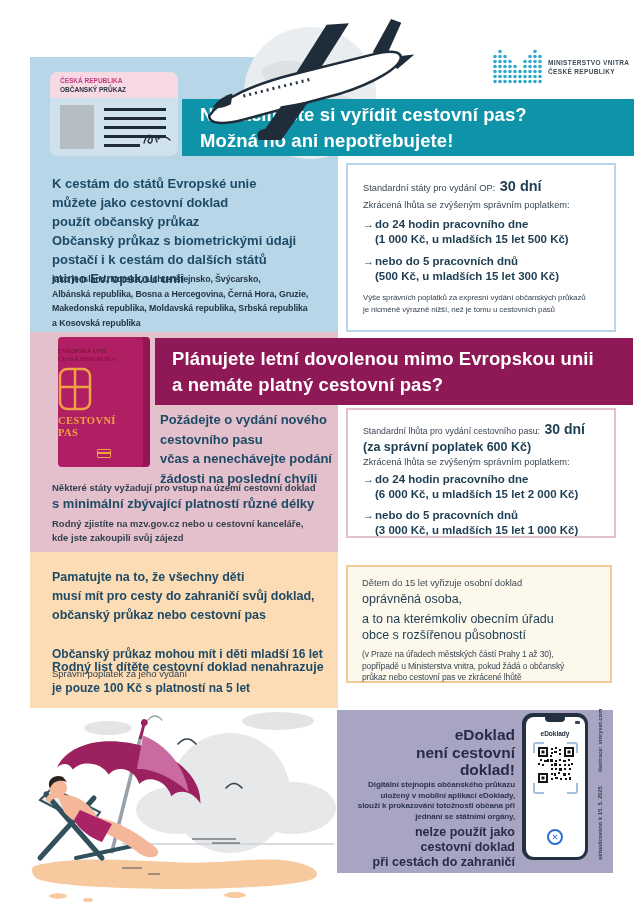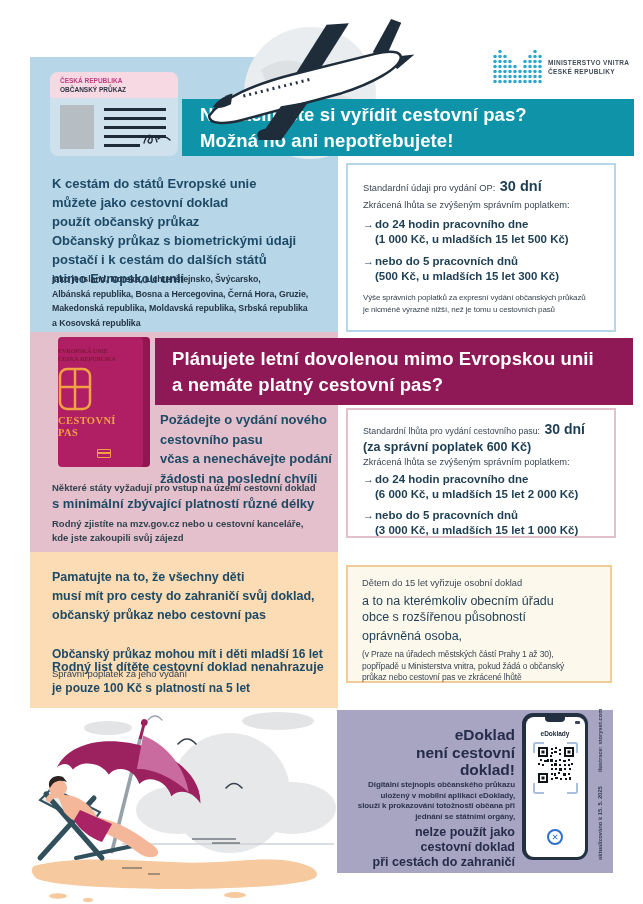--- a/index.html
+++ b/index.html
@@ -157,21 +157,21 @@
 použít občanský průkaz</div>
   <div class="abs h-bold" style="left:52px;top:231px;width:282px;" data-bind="section_op.para_biometric">Občanský průkaz s biometrickými údaji
 postačí i k cestám do dalších států
 mimo Evropskou unii</div>
   <div class="abs tiny-bold" style="left:52px;top:272px;width:284px;" data-bind="section_op.country_list">jako je Island, Norsko, Lichtenštejnsko, Švýcarsko,
 Albánská republika, Bosna a Hercegovina, Černá Hora, Gruzie,
 Makedonská republika, Moldavská republika, Srbská republika
 a Kosovská republika</div>
 
   <div class="ibox" style="left:346px;top:163px;width:270px;height:169px;border-color:#b7d6e7;">
-    <div><span class="lbl" data-bind="section_op.info_box.deadline_label">Standardní údaji pro vydání OP:</span> <span class="big" data-bind="section_op.info_box.deadline_value">30 dní</span></div>
+    <div><span class="lbl" data-bind="section_op.info_box.deadline_label">Standardní státy pro vydání OP:</span> <span class="big" data-bind="section_op.info_box.deadline_value">30 dní</span></div>
     <div class="intro" data-bind="section_op.info_box.surcharge_intro">Zkrácená lhůta se zvýšeným správním poplatkem:</div>
     <div class="bullet">
       <span class="arr" data-bind="icons.arrow">→</span>
       <div class="btxt" data-bind="section_op.info_box.option1">do 24 hodin pracovního dne
 (1 000 Kč, u mladších 15 let 500 Kč)</div>
     </div>
     <div class="bullet">
       <span class="arr" data-bind="icons.arrow">→</span>
       <div class="btxt" data-bind="section_op.info_box.option2">nebo do 5 pracovních dnů
 (500 Kč, u mladších 15 let 300 Kč)</div>
@@ -230,23 +230,23 @@
   <div class="abs h-bold-sm" style="left:52px;top:568px;width:286px;" data-bind="section_children.para_remember">Pamatujte na to, že všechny děti
 musí mít pro cesty do zahraničí svůj doklad,
 občanský průkaz nebo cestovní pas</div>
   <div class="abs h-bold-sm" style="left:52px;top:614px;margin-top:44px;" data-bind="section_children.para_birth_cert">Rodný list dítěte cestovní doklad nenahrazuje</div>
   <div class="abs h-bold-sm" style="left:52px;top:645px;font-size:12px;" data-bind="section_children.para_under15">Občanský průkaz mohou mít i děti mladší 16 let</div>
   <div class="abs small-note" style="left:52px;top:667px;font-weight:normal;" data-bind="section_children.fee_small">Správní poplatek za jeho vydání</div>
   <div class="abs h-bold-sm" style="left:52px;top:679px;font-size:12px;" data-bind="section_children.fee_bold">je pouze 100 Kč s platností na 5 let</div>
 
   <div class="ibox" style="left:346px;top:565px;width:266px;height:118px;background:#fdf8ec;border-color:#f2cb96;padding:11px 14px;">
     <div class="lbl" data-bind="section_children.info_box.line_small">Dětem do 15 let vyřizuje osobní doklad</div>
+    <div class="btxt" style="font-size:12.5px;margin-top:4px;" data-bind="section_children.info_box.line_bold1">oprávněná osoba,</div>
     <div class="btxt" style="font-size:12.5px;line-height:15.5px;margin-top:6px;" data-bind="section_children.info_box.line_bold2">a to na kterémkoliv obecním úřadu
 obce s rozšířenou působností</div>
-    <div class="btxt" style="font-size:12.5px;margin-top:4px;" data-bind="section_children.info_box.line_bold1">oprávněná osoba,</div>
     <div class="note" style="font-size:8.5px;margin-top:6px;" data-bind="section_children.info_box.note">(v Praze na úřadech městských částí Prahy 1 až 30),
 popřípadě u Ministerstva vnitra, pokud žádá o občanský
 průkaz nebo cestovní pas ve zkrácené lhůtě</div>
   </div>
 
   <svg class="abs" style="left:30px;top:708px;" width="308" height="196" viewBox="0 0 308 196">
     <ellipse cx="78" cy="20" rx="24" ry="7" fill="#e2e4e6"></ellipse>
     <ellipse cx="248" cy="13" rx="36" ry="9" fill="#e2e4e6"></ellipse>
     <circle cx="200" cy="85" r="60" fill="#e6e8ea"></circle>
     <ellipse cx="262" cy="100" rx="44" ry="26" fill="#e6e8ea"></ellipse>

